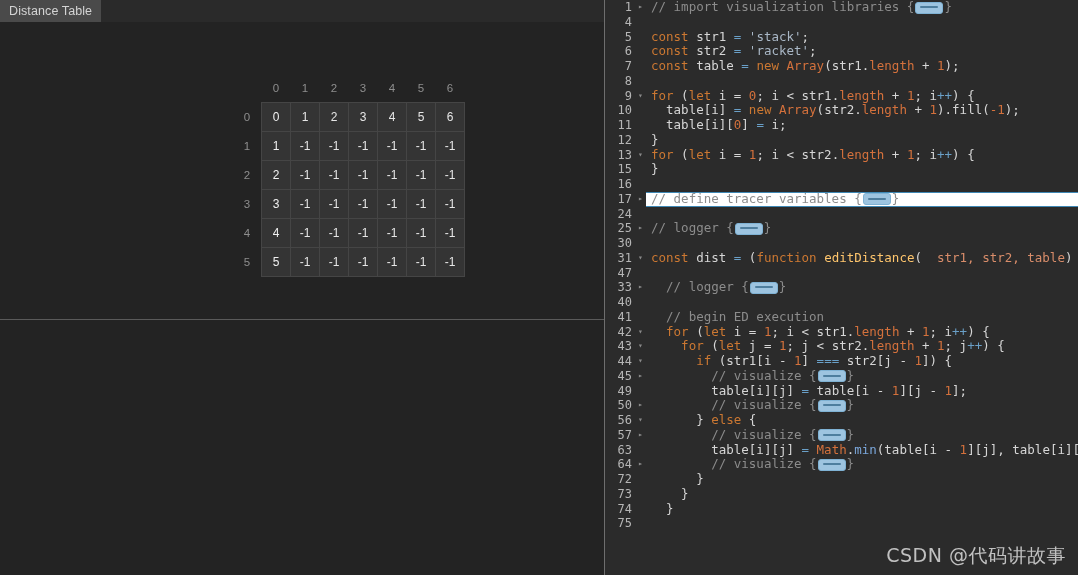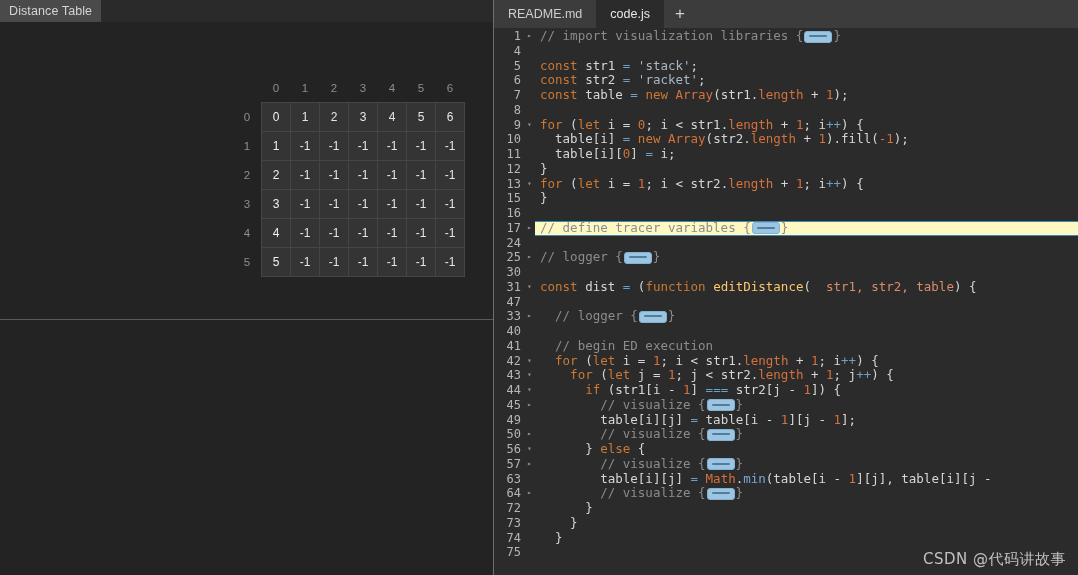--- a/index.html
+++ b/index.html
@@ -16,21 +16,21 @@
   }
   #app {
     position: absolute;
     inset: 0;
     display: flex;
     background: #232323;
   }
 
   
   .viz-pane {
-    width: 494px;
+    width: 605px;
     height: 575px;
     position: relative;
     background: #232323;
     border-right: 1px solid #6e6e6e;
     box-sizing: border-box;
     display: flex;
     flex-direction: column;
   }
   .viz-module {
     position: relative;
@@ -158,21 +158,21 @@
     line-height: 14.75px;
   }
   .code-line {
     display: flex;
     align-items: flex-start;
     height: 14.75px;
     white-space: pre;
     position: relative;
   }
   .code-line.hl .ln-code {
-    background: #fef9c3;
+    background: #ffffff;
     box-shadow: inset 0 1px 0 #3f88b5, inset 0 -1px 0 #3f88b5;
   }
   .ln-num {
     width: 30px;
     min-width: 30px;
     text-align: right;
     color: #b6b6b6;
     padding-right: 3px;
     box-sizing: border-box;
     user-select: none;
@@ -229,21 +229,21 @@
     background: #4e7e9e;
     border-radius: 1px;
   }
 
   
   .watermark {
     position: absolute;
     right: 12px;
     bottom: 6px;
     color: #c9c9c9;
-    font-size: 15px;
+    font-size: 19px;
     font-family: "DejaVu Sans", sans-serif;
     letter-spacing: .5px;
     pointer-events: none;
     opacity: .95;
   }
 </style>
 </head>
 <body>
 
 <div id="app">
@@ -332,25 +332,20 @@
           </table>
         </div>
       </div>
     </div>
 
 
   </div>
 
   <div class="editor-pane">
 
-    <div class="tabbar">
-      <div class="tab">README.md</div>
-      <div class="tab active">code.js</div>
-      <div class="tab-add">+</div>
-    </div>
 
     <div class="code-area">
       <div id="code-lines">
           <div class="code-line"><span class="ln-num">1</span><span class="ln-fold">▸</span><span class="ln-code"><span class="c-com">// import visualization libraries {</span><span class="fold-chip"></span><span class="c-com">}</span></span></div>
           <div class="code-line"><span class="ln-num">4</span><span class="ln-fold"></span><span class="ln-code"></span></div>
           <div class="code-line"><span class="ln-num">5</span><span class="ln-fold"></span><span class="ln-code"><span class="c-kw">const</span><span class="c-plain"> str1 </span><span class="c-op">=</span><span class="c-plain"> </span><span class="c-str">'stack'</span><span class="c-plain">;</span></span></div>
           <div class="code-line"><span class="ln-num">6</span><span class="ln-fold"></span><span class="ln-code"><span class="c-kw">const</span><span class="c-plain"> str2 </span><span class="c-op">=</span><span class="c-plain"> </span><span class="c-str">'racket'</span><span class="c-plain">;</span></span></div>
           <div class="code-line"><span class="ln-num">7</span><span class="ln-fold"></span><span class="ln-code"><span class="c-kw">const</span><span class="c-plain"> table </span><span class="c-op">=</span><span class="c-plain"> </span><span class="c-kw">new</span><span class="c-plain"> </span><span class="c-cls">Array</span><span class="c-plain">(str1.</span><span class="c-cls">length</span><span class="c-plain"> + </span><span class="c-num">1</span><span class="c-plain">);</span></span></div>
           <div class="code-line"><span class="ln-num">8</span><span class="ln-fold"></span><span class="ln-code"></span></div>
           <div class="code-line"><span class="ln-num">9</span><span class="ln-fold">▾</span><span class="ln-code"><span class="c-kw">for</span><span class="c-plain"> (</span><span class="c-kw">let</span><span class="c-plain"> i = </span><span class="c-num">0</span><span class="c-plain">; i &lt; str1.</span><span class="c-cls">length</span><span class="c-plain"> + </span><span class="c-num">1</span><span class="c-plain">; i</span><span class="c-op">++</span><span class="c-plain">) {</span></span></div>

